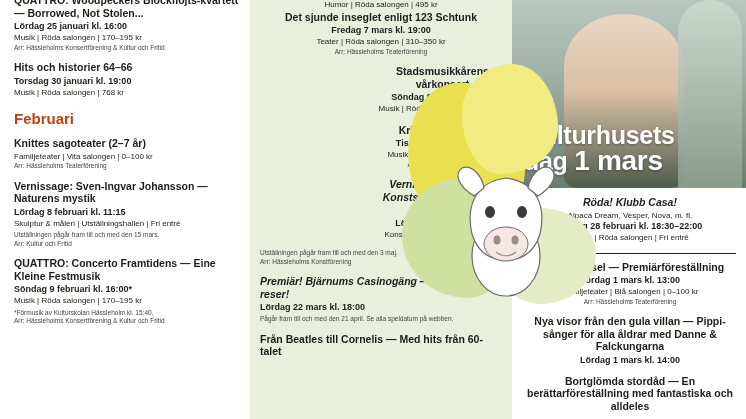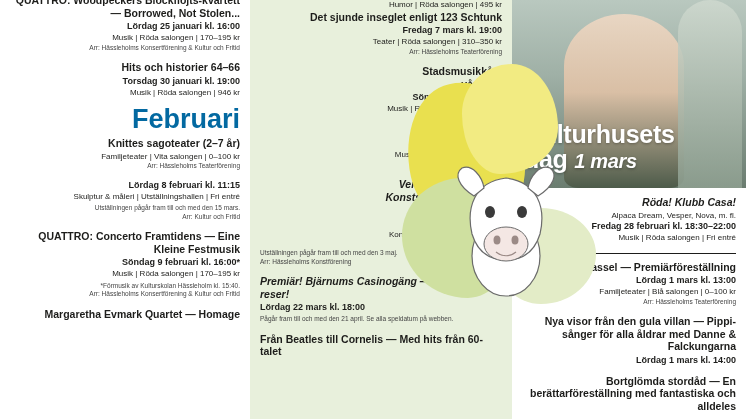--- a/index.html
+++ b/index.html
@@ -20,22 +20,21 @@
     display: flex;
   }
   
   .col {
     position: relative;
     box-sizing: border-box;
   }
   .col-left {
     width: 250px;
     background: #ffffff;
-    padding: 0 10px 0 14px;
-    text-align: right;
+    padding: 0 3px 0 14px;
   }
   .col-mid {
     width: 262px;
     background: #e8f0dc;
     padding: 0 10px 0 10px;
   }
   .col-right {
     width: 234px;
     background: #ffffff;
     padding: 0 10px 0 12px;
@@ -74,30 +73,30 @@
     color: #444;
     margin: 2px 0 0 0;
   }
   .ev-org {
     font-size: 6.5px;
     line-height: 8.5px;
     color: #444;
     margin: 0;
   }
   .month-head {
-    font-size: 27px;
-    font-weight: bold;
-    color: #0369a1;
+    font-size: 15px;
+    font-weight: bold;
+    color: #c2410c;
     margin: 10px 0 7px 0;
     line-height: 22px;
   }
 
   
   .center {
-    text-align: right;
+    text-align: center;
   }
 
   
   .cow-wrap {
     position: absolute;
     left: 150px;
     top: 58px;
     width: 200px;
     height: 255px;
     pointer-events: none;
@@ -176,23 +175,22 @@
     left: 12px;
     bottom: 14px;
     color: #ffffff;
     font-weight: bold;
     font-size: 25px;
     line-height: 25px;
     text-shadow: 0 1px 3px rgba(0,0,0,.35);
     letter-spacing: -0.3px;
   }
   .promo-sub {
-    font-style: italic;
-    font-weight: bold;
-    font-size: 20px;
+    font-weight: bold;
+    font-size: 28px;
   }
   .rule {
     border: 0;
     border-top: 1px solid #1d1d1b;
     margin: 7px 0 7px 0;
   }
 
   .clip-top {
     margin-top: -6px;
   }
@@ -212,49 +210,47 @@
     <div class="event clip-top">
       <div class="ev-title">QUATTRO: Woodpeckers Blockflöjts-kvartett — Borrowed, Not Stolen...</div>
       <div class="ev-date">Lördag 25 januari kl. 16:00</div>
       <div class="ev-meta">Musik | Röda salongen | 170–195 kr</div>
       <div class="ev-org">Arr: Hässleholms Konsertförening &amp; Kultur och Fritid</div>
     </div>
 
     <div class="event">
       <div class="ev-title">Hits och historier 64–66</div>
       <div class="ev-date">Torsdag 30 januari kl. 19:00</div>
-      <div class="ev-meta">Musik | Röda salongen | 946 kr</div>
+      <div class="ev-meta">Musik | Röda salongen | 768 kr</div>
     </div>
 
     <div class="month-head">Februari</div>
 
     <div class="event">
       <div class="ev-title">Knittes sagoteater (2–7 år)</div>
       <div class="ev-meta">Familjeteater | Vita salongen | 0–100 kr</div>
       <div class="ev-org">Arr: Hässleholms Teaterförening</div>
     </div>
 
     <div class="event">
+      <div class="ev-title">Vernissage: Sven-Ingvar Johansson — Naturens mystik</div>
       <div class="ev-date">Lördag 8 februari kl. 11:15</div>
       <div class="ev-meta">Skulptur &amp; måleri | Utställningshallen | Fri entré</div>
       <div class="ev-note">Utställningen pågår fram till och med den 15 mars.</div>
       <div class="ev-org">Arr: Kultur och Fritid</div>
     </div>
 
     <div class="event">
       <div class="ev-title">QUATTRO: Concerto Framtidens — Eine Kleine Festmusik</div>
       <div class="ev-date">Söndag 9 februari kl. 16:00*</div>
       <div class="ev-meta">Musik | Röda salongen | 170–195 kr</div>
       <div class="ev-note">*Förmusik av Kulturskolan Hässleholm kl. 15:40.</div>
       <div class="ev-org">Arr: Hässleholms Konsertförening &amp; Kultur och Fritid</div>
     </div>
 
-    <div class="event">
-      <div class="ev-title fade-bottom-text">Margaretha Evmark Quartet — Homage</div>
-    </div>
   </div>
 
   <div class="col col-mid">
 
     <div class="cow-wrap">
       <div class="blob blob-y1"></div>
       <div class="blob blob-y2"></div>
       <div class="blob blob-g1"></div>
       <div class="blob blob-g2"></div>
       <svg class="cow" viewBox="0 0 116 160">

